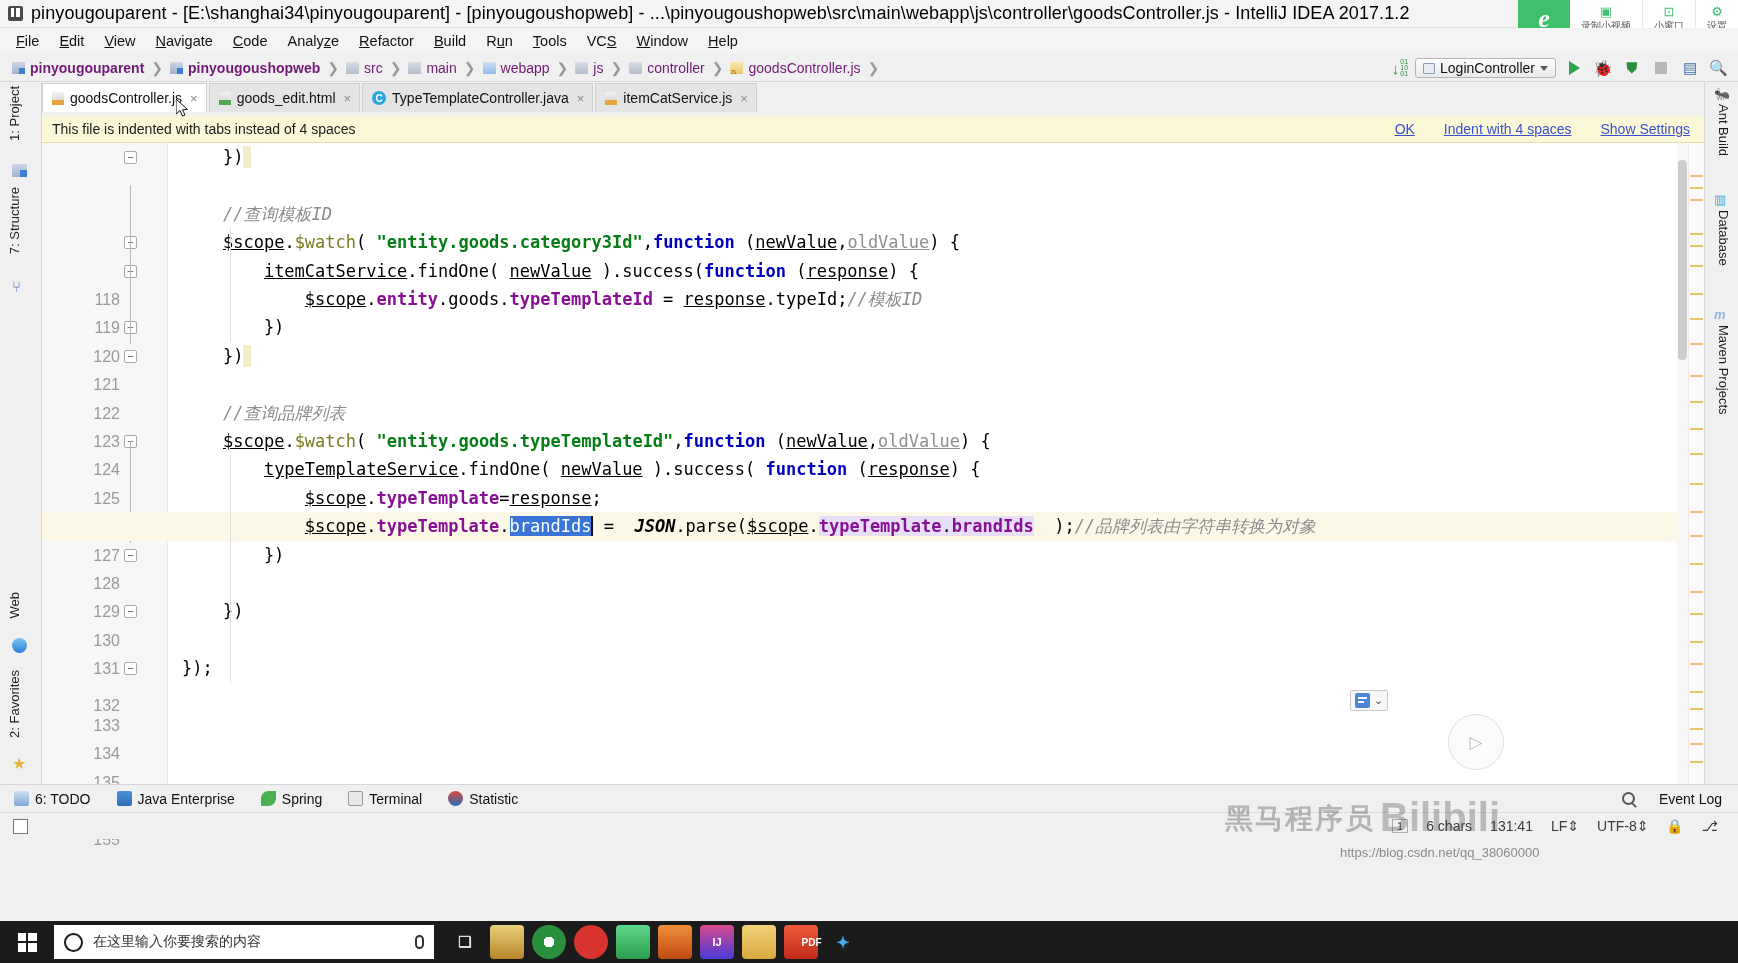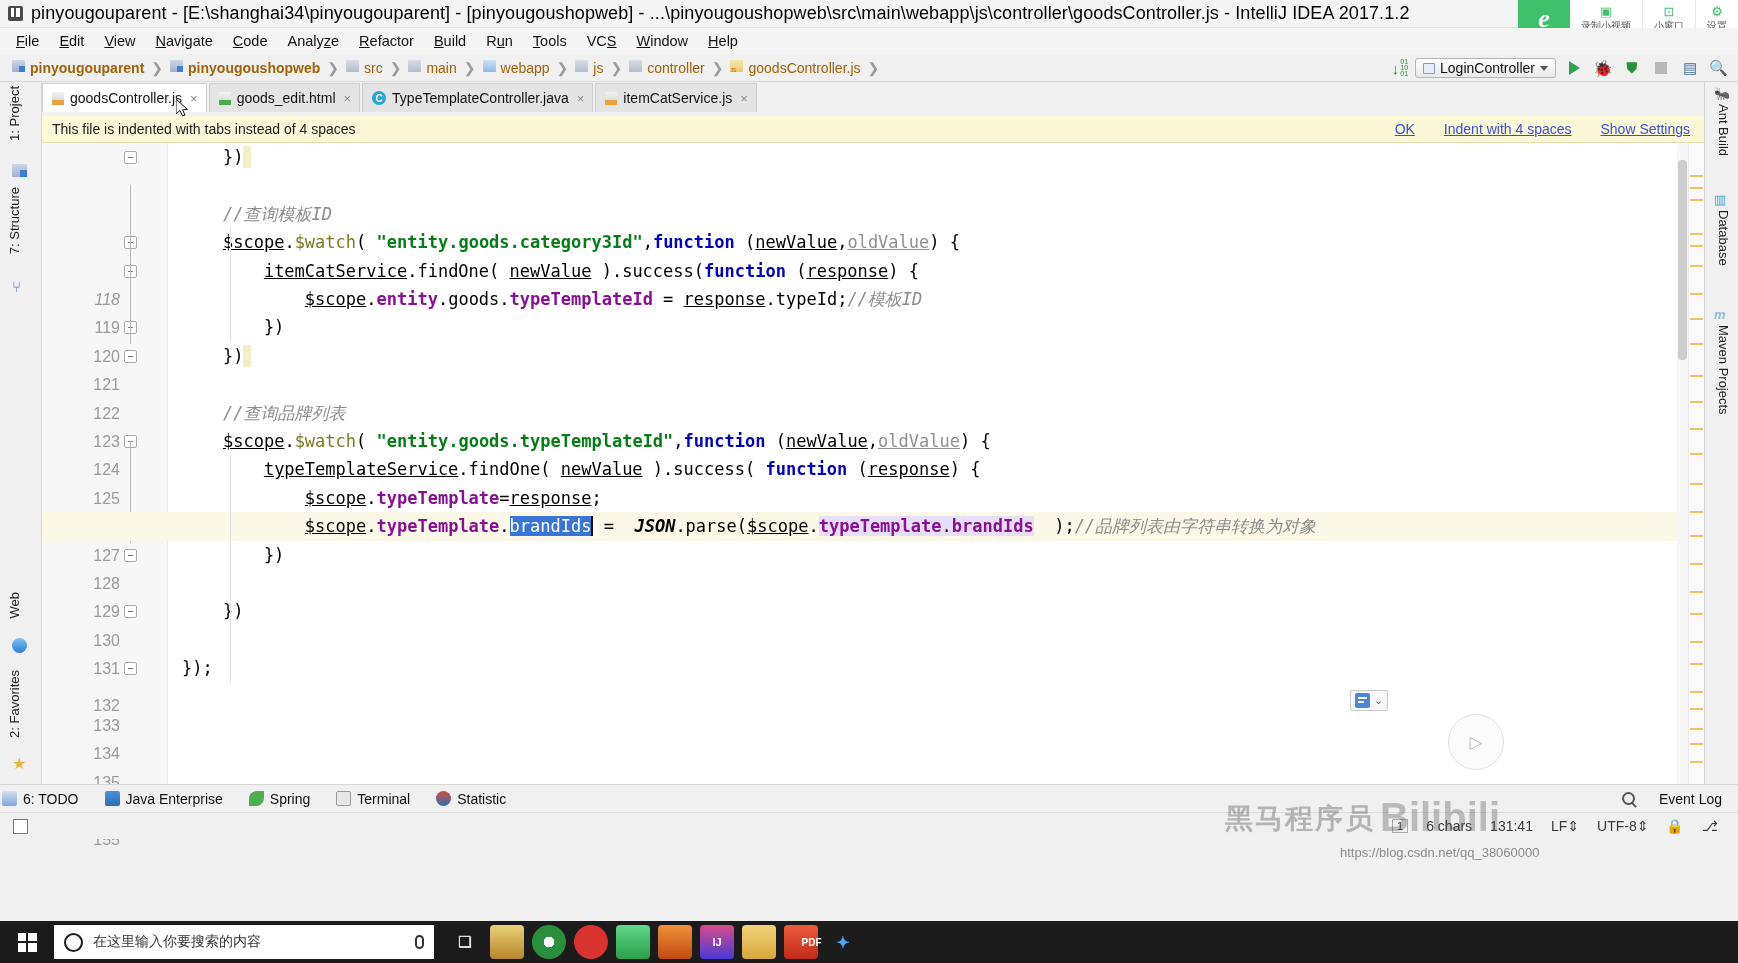--- a/index.html
+++ b/index.html
@@ -37,21 +37,21 @@
   
   .menubar { position:absolute; left:0; top:28px; width:1738px; height:26px;
     background:#f4f4f4; display:flex; align-items:center; padding-left:16px; }
   .menu-item { font-size:14.5px; color:#111; margin-right:20px; white-space:nowrap; }
   .menu-item u { text-decoration:underline; }
 
   
   .navbar { position:absolute; left:0; top:54px; width:1738px; height:28px;
     background:#f0f0f0; display:flex; align-items:center; padding-left:12px;
     border-bottom:1px solid #d9d9d9; }
-  .crumb { display:flex; align-items:flex-start; font-size:14px; color:#a16207;
+  .crumb { display:flex; align-items:center; font-size:14px; color:#701a75;
     white-space:nowrap; }
   .crumb .ic { width:13px; height:12px; margin-right:5px; flex:0 0 auto; border-radius:1px;}
   .ic-mod { background:linear-gradient(#cfd6e5,#9fb0cf); position:relative;}
   .ic-mod:after{content:"";position:absolute;right:0;bottom:0;width:6px;height:6px;background:#3b7fd4;}
   .ic-fold { background:linear-gradient(#d8dde6,#b4bdcc); }
   .ic-web { background:linear-gradient(#cfe0f2,#8fbbe8); }
   .ic-js { background:linear-gradient(#f7e8b0,#e8c96a); position:relative;}
   .ic-js:after{content:"JS";position:absolute;left:0;bottom:-1px;font-size:5px;color:#b05a00;}
   .crumb.bold { font-weight:bold; }
   .sep { color:#9a9a9a; font-size:14px; margin:0 7px; }
@@ -180,21 +180,21 @@
     position:relative;}
   .iw-ico:after{content:"";position:absolute;left:3px;top:4px;width:9px;height:2px;background:#fff;}
   .iw-ico:before{content:"";position:absolute;left:3px;top:8px;width:6px;height:2px;background:#fff;}
   .circle-btn { position:absolute; left:1448px; top:714px; width:56px;height:56px;
     border-radius:50%; border:1px solid #e0e0e0; background:#fbfbfb;
     display:flex; align-items:center; justify-content:center; }
 
   
   .bottombar { position:absolute; left:0; top:784px; width:1738px; height:28px;
     background:#f0f0f0; border-top:1px solid #d6d6d6; display:flex;
-    align-items:center; padding-left:2px; gap:26px; }
+    align-items:center; padding-left:14px; gap:26px; }
   .bb-item { display:flex; align-items:center; gap:6px; font-size:14px; color:#111;
     white-space:nowrap; }
   .bb-ico { width:15px;height:15px;border-radius:2px; flex:0 0 auto;}
   .bb-right { margin-left:auto; display:flex; align-items:center; gap:24px;
     padding-right:16px; font-size:14px; color:#111; }
   .magnifier { width:13px;height:13px;border:2px solid #555;border-radius:50%;
     position:relative;}
   .magnifier:after{content:"";position:absolute;right:-4px;bottom:-3px;width:6px;height:2px;
     background:#555;transform:rotate(45deg);}
 
@@ -479,21 +479,21 @@
         <div class="line" style="position: absolute; top: 397.6px; left: 0px;"><span class="c-plain">        })</span></div>
         <div class="line" style="position: absolute; top: 426px; left: 0px;"></div>
         <div class="line" style="position: absolute; top: 454.4px; left: 0px;"><span class="c-plain">    })</span></div>
         <div class="line" style="position: absolute; top: 482.8px; left: 0px;"></div>
         <div class="line" style="position: absolute; top: 511.2px; left: 0px;"><span class="c-plain">});</span></div>
         <div class="line" style="position: absolute; top: 539.6px; left: 0px;"></div>
         <div class="iguide" style="left: 48px; top: 85.2px; height: 113.6px;"></div>
         <div class="iguide" style="left: 48px; top: 312.4px; height: 227.2px;"></div>
       </div>
     <div id="linenums">
-        <div class="lnum" style="top: 143px; position: absolute; font-style: italic;">118</div>
+        <div class="lnum" style="top: 143px; position: absolute;">118</div>
         <div class="lnum" style="top: 171.4px; position: absolute;">119</div>
         <div class="lnum" style="top: 199.8px; position: absolute;">120</div>
         <div class="lnum" style="top: 228.2px; position: absolute;">121</div>
         <div class="lnum" style="top: 256.6px; position: absolute;">122</div>
         <div class="lnum" style="top: 285px; position: absolute;">123</div>
         <div class="lnum" style="top: 313.4px; position: absolute;">124</div>
         <div class="lnum" style="top: 341.8px; position: absolute;">125</div>
         <div class="lnum" style="top: 370.2px; position: absolute;">126</div>
         <div class="lnum" style="top: 398.6px; position: absolute;">127</div>
         <div class="lnum" style="top: 427px; position: absolute;">128</div>

